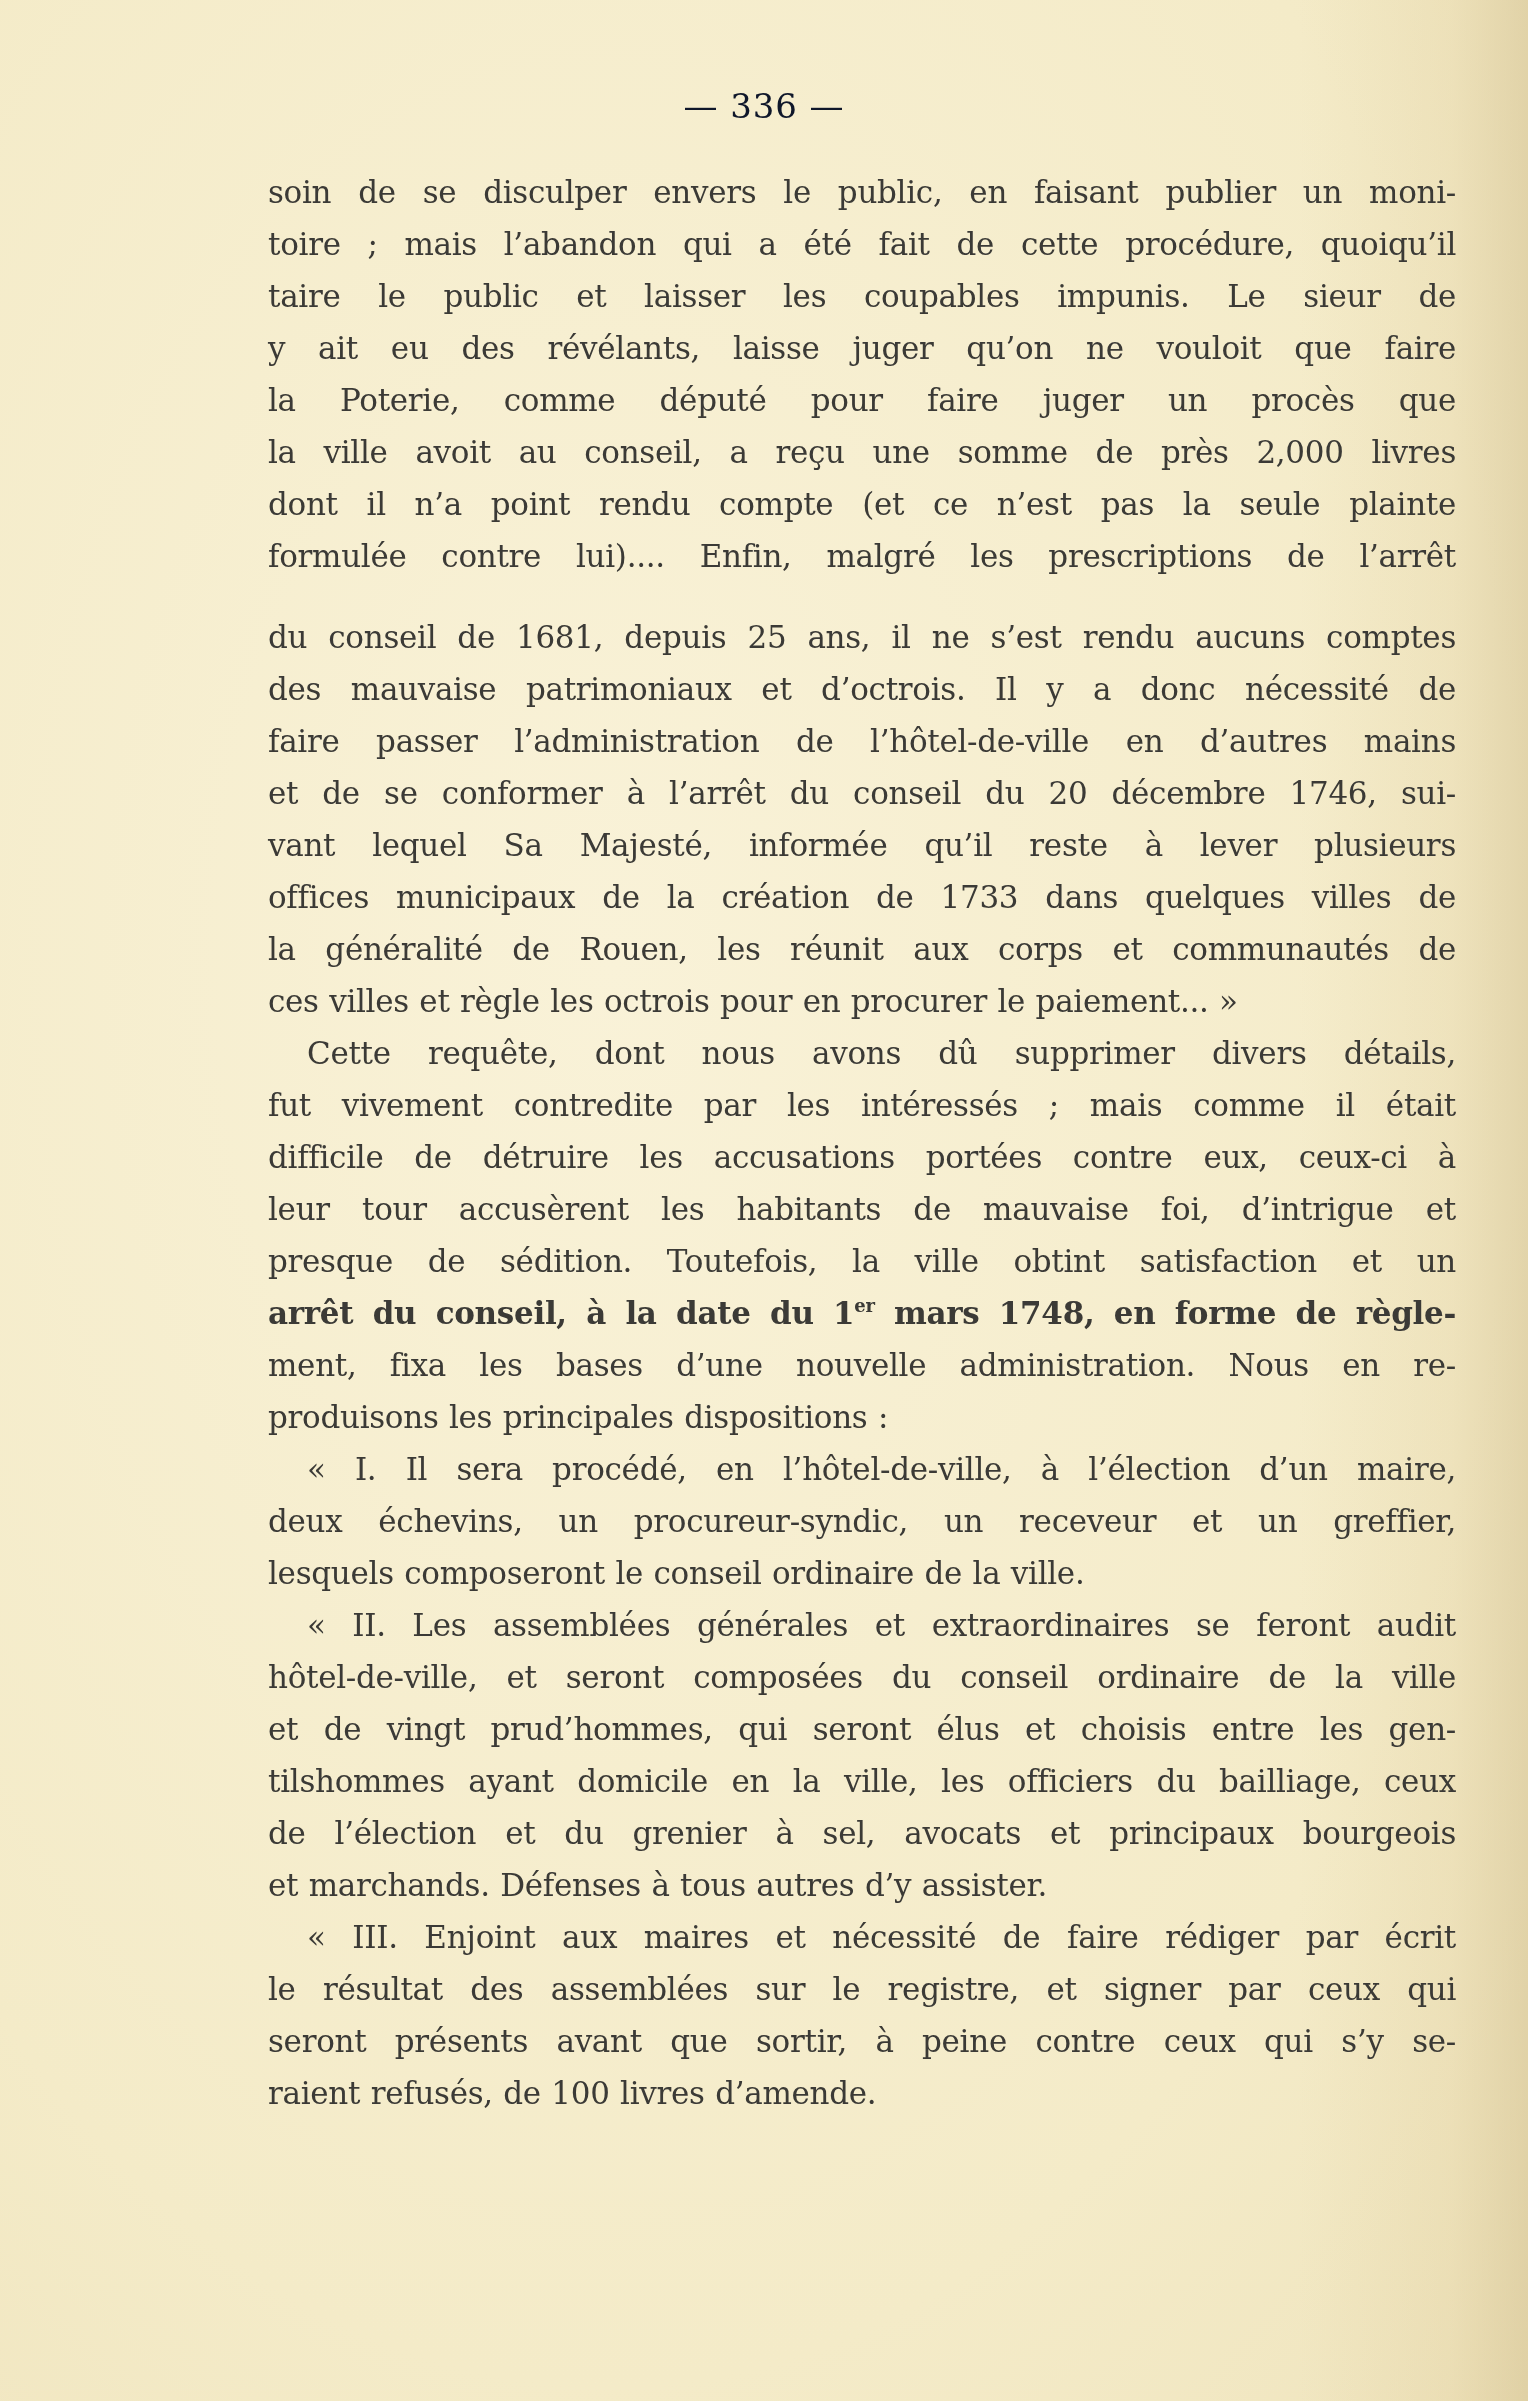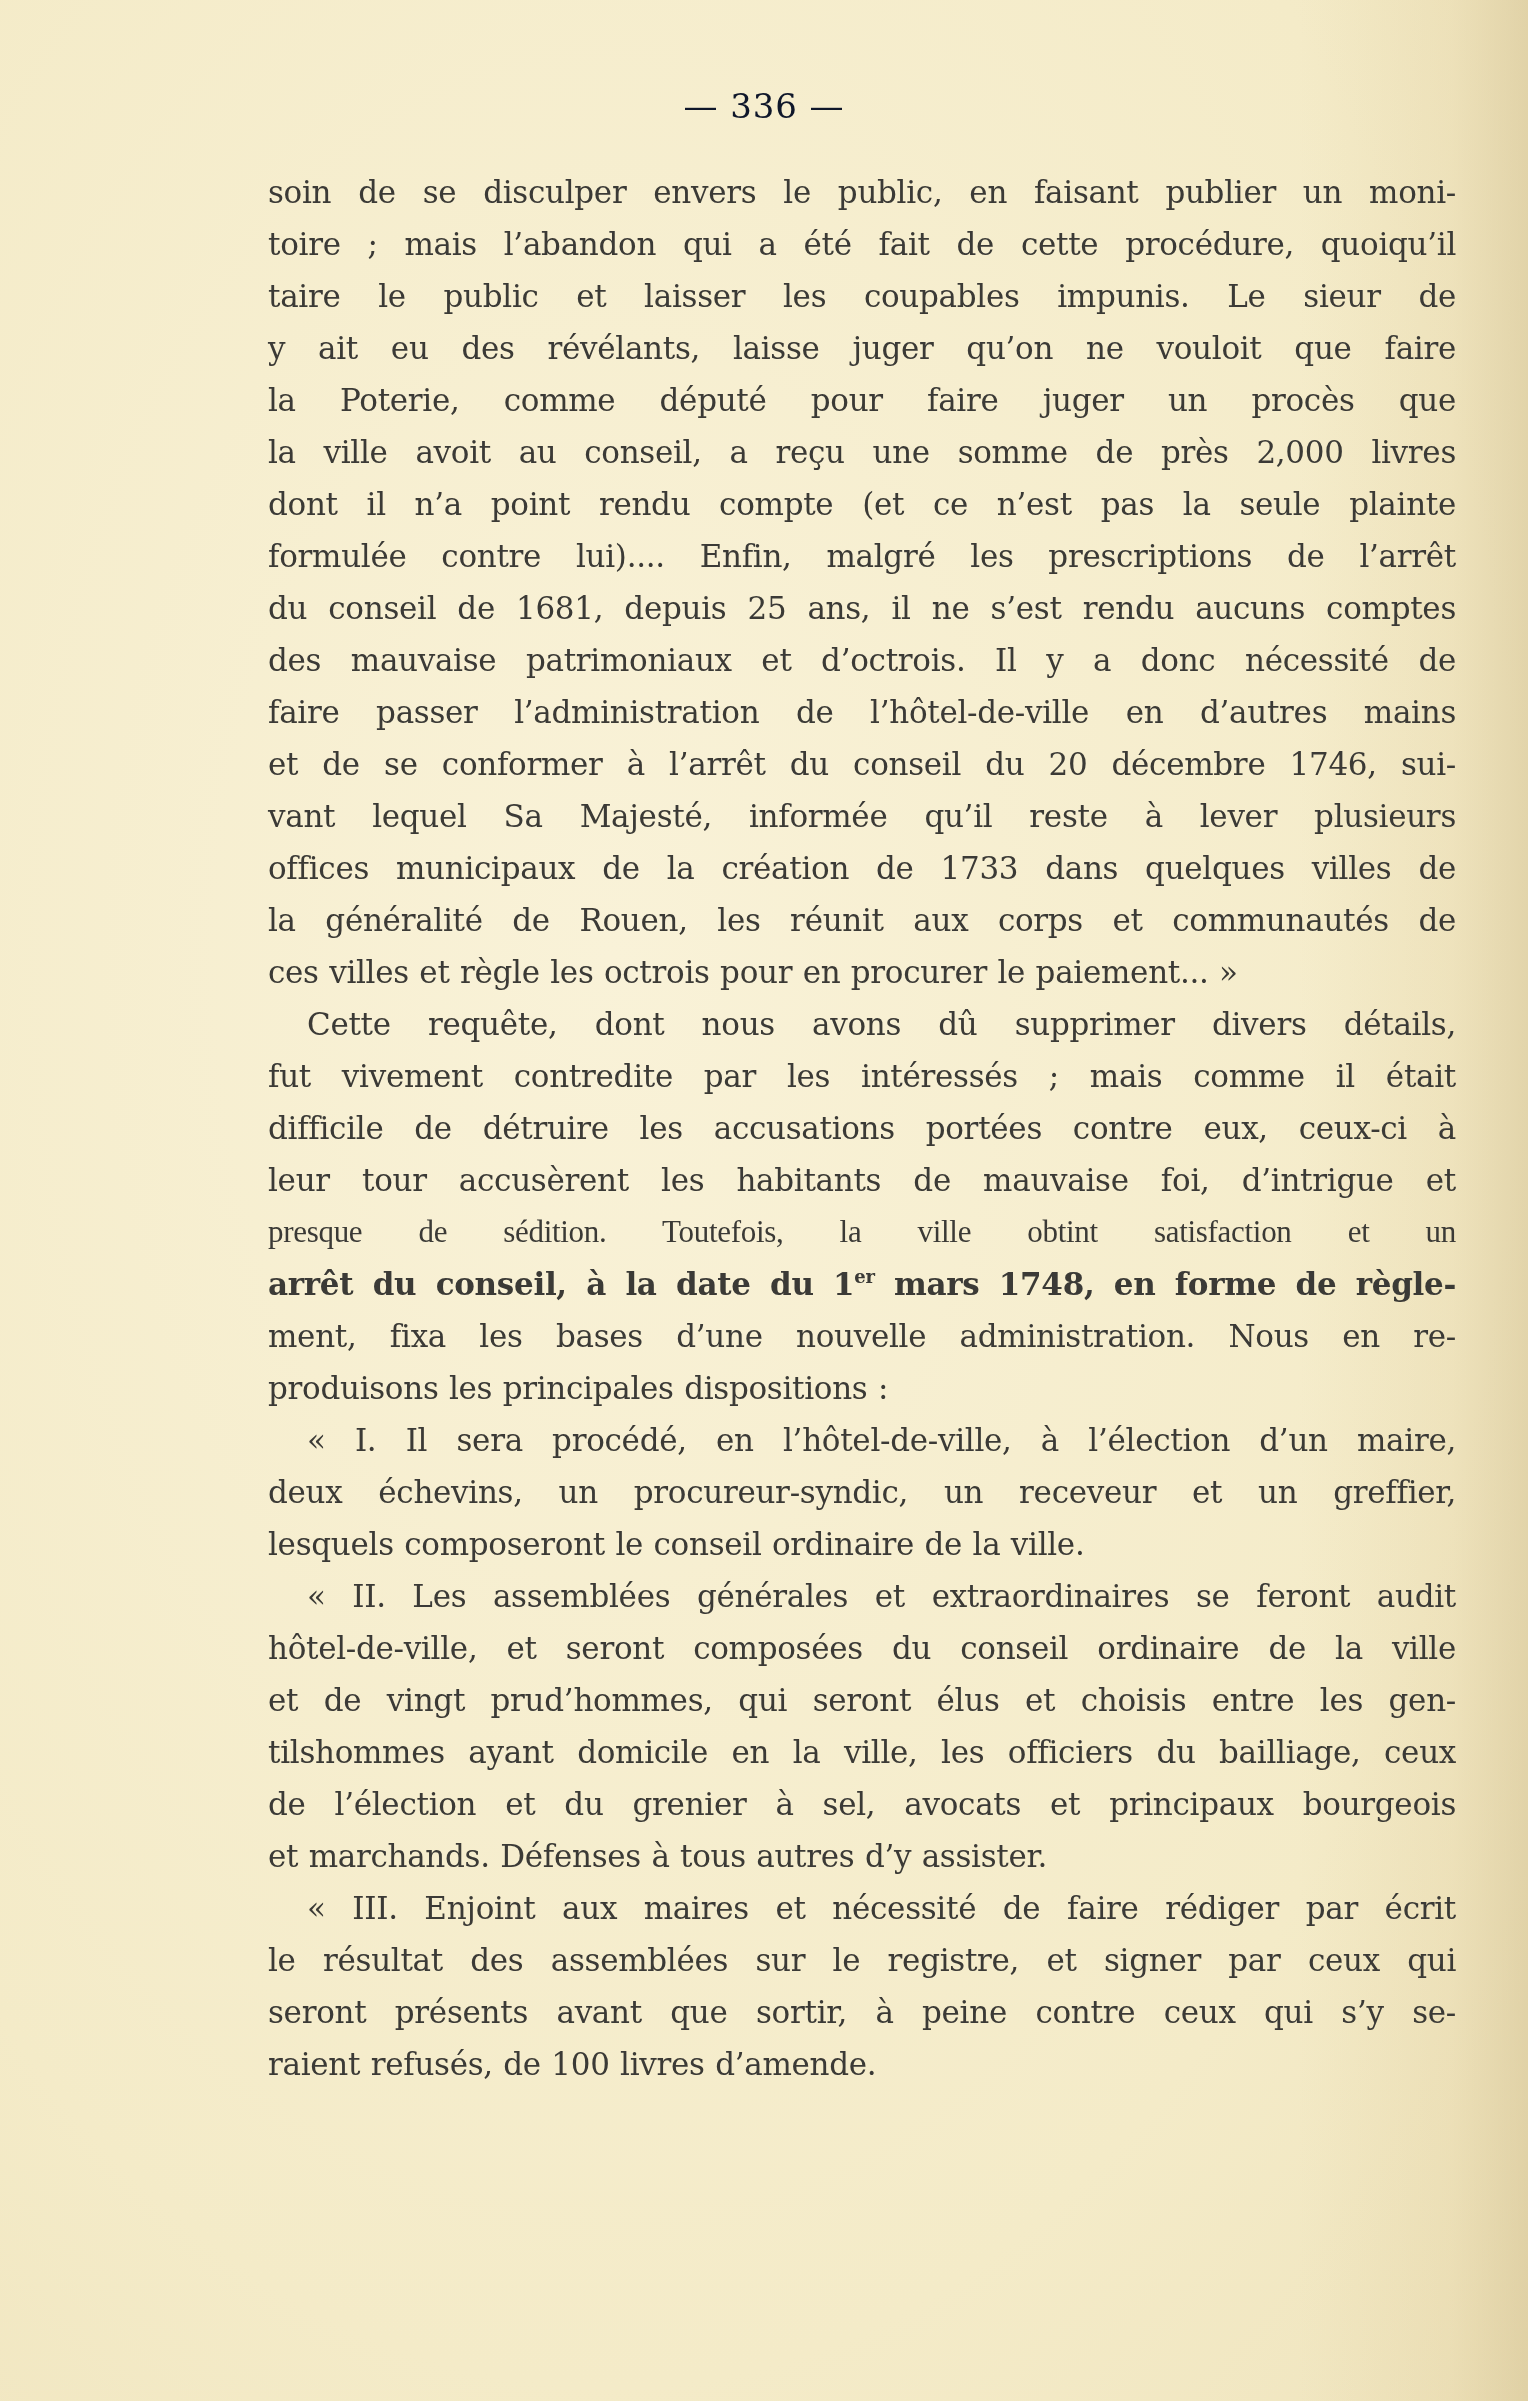--- a/index.html
+++ b/index.html
@@ -53,33 +53,33 @@
 
 <div class="text-block">
   <div class="line" style="white-space: nowrap;">soin de se disculper envers le public, en faisant publier un moni-</div>
   <div class="line" style="white-space: nowrap;">toire ; mais l’abandon qui a été fait de cette procédure, quoiqu’il</div>
   <div class="line" style="white-space: nowrap;">taire le public et laisser les coupables impunis. Le sieur de</div>
   <div class="line" style="white-space: nowrap;">y ait eu des révélants, laisse juger qu’on ne vouloit que faire</div>
   <div class="line" style="white-space: nowrap;">la Poterie, comme député pour faire juger un procès que</div>
   <div class="line" style="white-space: nowrap;">la ville avoit au conseil, a reçu une somme de près 2,000 livres</div>
   <div class="line" style="white-space: nowrap;">dont il n’a point rendu compte (et ce n’est pas la seule plainte</div>
   <div class="line" style="white-space: nowrap;">formulée contre lui).... Enfin, malgré les prescriptions de l’arrêt</div>
-  <div class="line" style="white-space: nowrap;">du conseil de 1681, depuis 25 ans, il ne s’est rendu aucuns comptes</div>
+  <div class="line" style="white-space: nowrap; margin-top: 29px;">du conseil de 1681, depuis 25 ans, il ne s’est rendu aucuns comptes</div>
   <div class="line" style="white-space: nowrap;">des mauvaise patrimoniaux et d’octrois. Il y a donc nécessité de</div>
   <div class="line" style="white-space: nowrap;">faire passer l’administration de l’hôtel-de-ville en d’autres mains</div>
   <div class="line" style="white-space: nowrap;">et de se conformer à l’arrêt du conseil du 20 décembre 1746, sui-</div>
   <div class="line" style="white-space: nowrap;">vant lequel Sa Majesté, informée qu’il reste à lever plusieurs</div>
   <div class="line" style="white-space: nowrap;">offices municipaux de la création de 1733 dans quelques villes de</div>
   <div class="line" style="white-space: nowrap;">la généralité de Rouen, les réunit aux corps et communautés de</div>
   <div class="line last" style="white-space: nowrap;">ces villes et règle les octrois pour en procurer le paiement... »</div>
   <div class="line indent" style="white-space: nowrap;">Cette requête, dont nous avons dû supprimer divers détails,</div>
   <div class="line" style="white-space: nowrap;">fut vivement contredite par les intéressés ; mais comme il était</div>
   <div class="line" style="white-space: nowrap;">difficile de détruire les accusations portées contre eux, ceux-ci à</div>
   <div class="line" style="white-space: nowrap;">leur tour accusèrent les habitants de mauvaise foi, d’intrigue et</div>
-  <div class="line" style="white-space: nowrap; font-family: Liberation Serif, serif;">presque de sédition. Toutefois, la ville obtint satisfaction et un</div>
+  <div class="line" style="white-space: nowrap;">presque de sédition. Toutefois, la ville obtint satisfaction et un</div>
   <div class="line" style="white-space: nowrap; font-weight: bold;"><span>arrêt du conseil, à la date du 1</span><sup>er</sup><span> mars 1748, en forme de règle-</span></div>
   <div class="line" style="white-space: nowrap;">ment, fixa les bases d’une nouvelle administration. Nous en re-</div>
   <div class="line last" style="white-space: nowrap;">produisons les principales dispositions :</div>
   <div class="line indent" style="white-space: nowrap;">« I. Il sera procédé, en l’hôtel-de-ville, à l’élection d’un maire,</div>
   <div class="line" style="white-space: nowrap;">deux échevins, un procureur-syndic, un receveur et un greffier,</div>
   <div class="line last" style="white-space: nowrap;">lesquels composeront le conseil ordinaire de la ville.</div>
   <div class="line indent" style="white-space: nowrap;">« II. Les assemblées générales et extraordinaires se feront audit</div>
   <div class="line" style="white-space: nowrap;">hôtel-de-ville, et seront composées du conseil ordinaire de la ville</div>
   <div class="line" style="white-space: nowrap;">et de vingt prud’hommes, qui seront élus et choisis entre les gen-</div>
   <div class="line" style="white-space: nowrap;">tilshommes ayant domicile en la ville, les officiers du bailliage, ceux</div>

